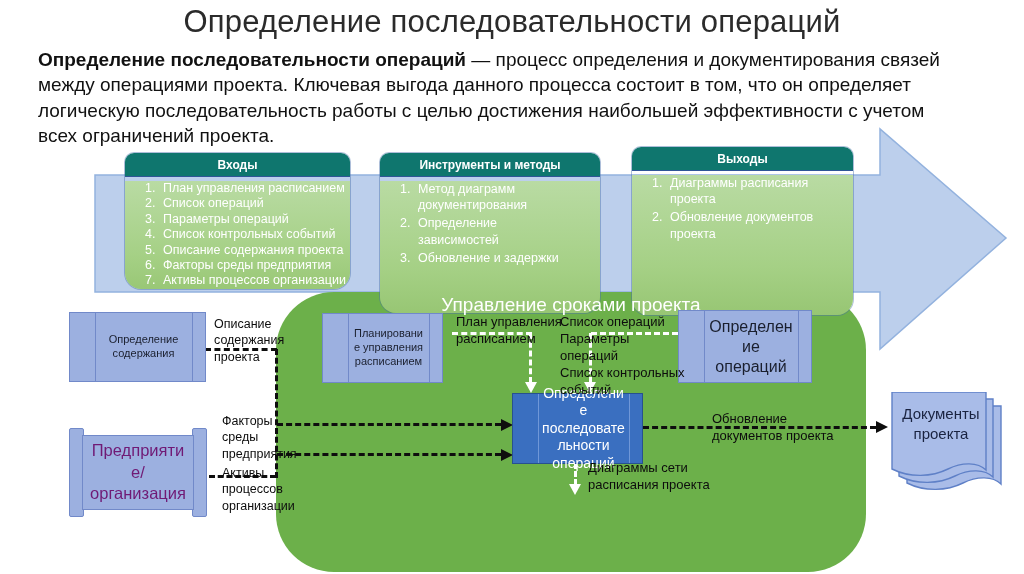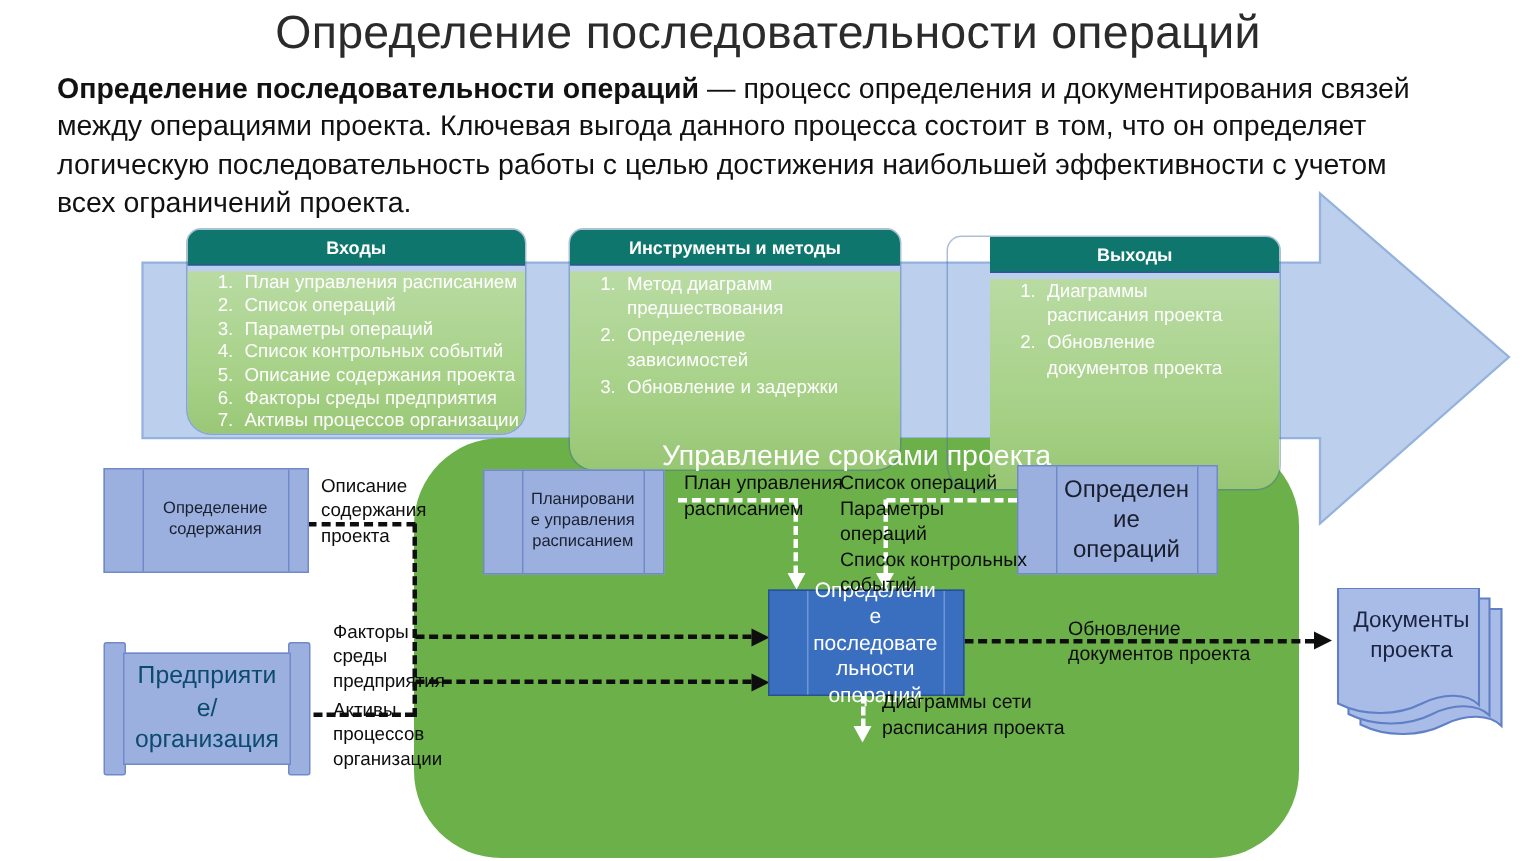--- a/index.html
+++ b/index.html
@@ -41,21 +41,21 @@
   .pbox::before { left:25px; } .pbox::after { right:12px; }
   .pbox.dark { background:#3a6fc0; border-color:#27518f; color:#fff; font-size:14px; }
   .pbox.dark::before, .pbox.dark::after { background:#6f97d8; }
 
   
   .ent { position:absolute; z-index:4; }
   .ent .bar { position:absolute; top:0; bottom:0; width:15px; background:#9cb0e0; border:1px solid #7189c9; border-radius:2px; }
   .ent .bar.l { left:0; } .ent .bar.r { right:0; }
   .ent .mid { position:absolute; left:13px; right:13px; top:7px; bottom:7px; background:#9cb0e0;
               border:1px solid #7189c9; display:flex; align-items:center; justify-content:center;
-              text-align:center; color:#0c4a6e; font-size:16.5px; line-height:1.3;
+              text-align:center; color:#701a75; font-size:16.5px; line-height:1.3;
               overflow-wrap:anywhere; padding:2px 6px; }
 
   
   .dash-h { position:absolute; height:0; border-top:3px dashed #0e0e0e; z-index:3; }
   .dash-v { position:absolute; width:0; border-left:3px dashed #0e0e0e; z-index:3; }
   .dash-h.white { border-top:3px dashed #fff; }
   .dash-v.white { border-left:3px dashed #fff; }
   .ah-r { position:absolute; width:0; height:0; border-top:6px solid transparent;
           border-bottom:6px solid transparent; border-left:12px solid #0e0e0e; z-index:3; }
   .ah-d { position:absolute; width:0; height:0; border-left:6px solid transparent;
@@ -95,28 +95,28 @@
         <li>Факторы среды предприятия</li>
         <li>Активы процессов организации</li>
       </ol>
     </div>
   </div>
 
   <div class="col col-tools" style="left:380px; top:153px; width:220px; height:160px;">
     <div class="col-header">Инструменты и методы</div>
     <div class="col-body">
       <ol class="col-list">
-        <li>Метод диаграмм предшествования</li>
+        <li>Метод диаграмм документирования</li>
         <li>Определение зависимостей</li>
         <li>Обновление и задержки</li>
       </ol>
     </div>
   </div>
 
-  <div class="col col-out" style="left:632px; top:158px; width:221px; height:168px;padding-left:28px;">
+  <div class="col col-out" style="left:632px; top:147px; width:221px; height:168px;">
     <div class="col-header">Выходы</div>
     <div class="col-body">
       <ol class="col-list">
         <li>Диаграммы расписания проекта</li>
         <li>Обновление документов проекта</li>
       </ol>
     </div>
   </div>
 
   <div class="green-zone"></div>

